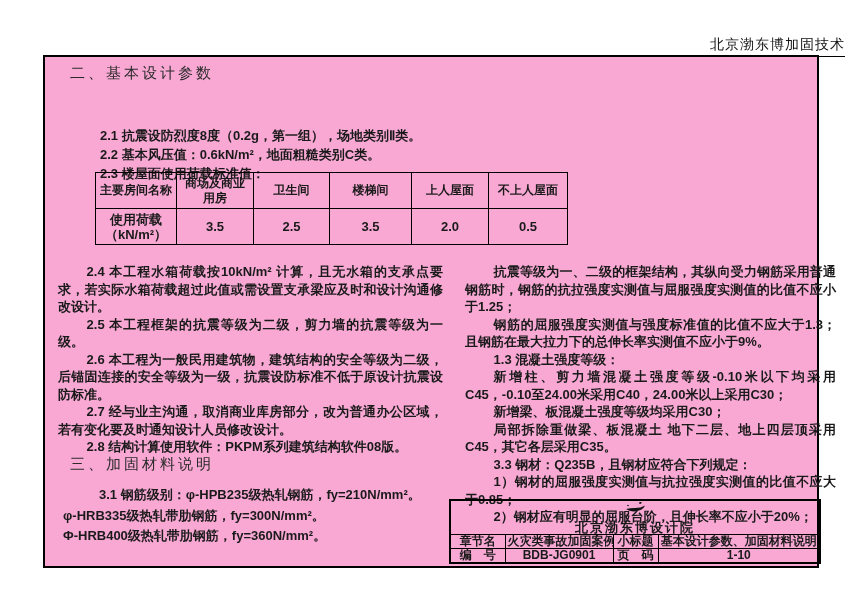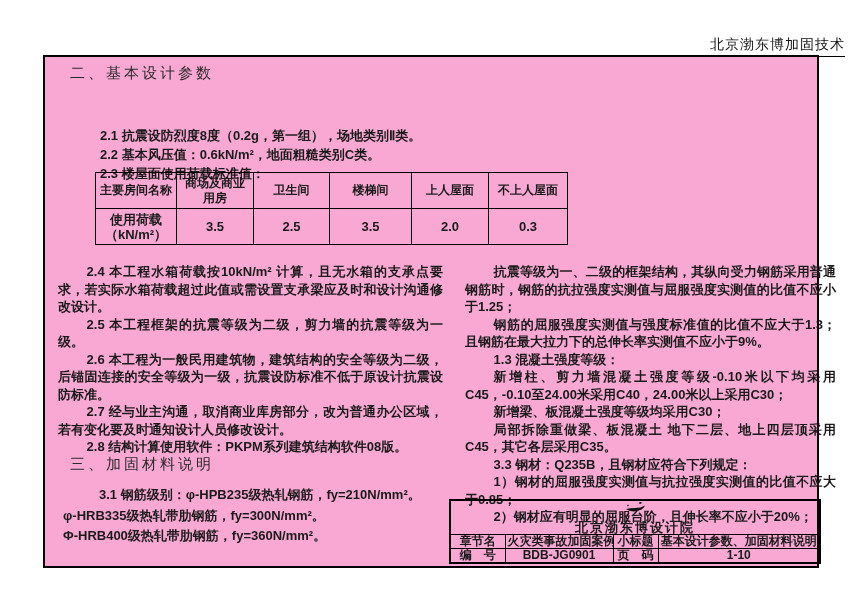--- a/index.html
+++ b/index.html
@@ -164,21 +164,21 @@
         <td>楼梯间</td>
         <td>上人屋面</td>
         <td>不上人屋面</td>
       </tr>
       <tr class="val">
         <td>使用荷载（kN/m²）</td>
         <td>3.5</td>
         <td>2.5</td>
         <td>3.5</td>
         <td>2.0</td>
-        <td>0.3</td>
+        <td>0.5</td>
       </tr>
     </tbody>
       </table>
 
     <div class="col left-col">
       <p>2.4 本工程水箱荷载按10kN/m² 计算，且无水箱的支承点要求，若实际水箱荷载超过此值或需设置支承梁应及时和设计沟通修改设计。</p>
       <p>2.5 本工程框架的抗震等级为二级，剪力墙的抗震等级为一级。</p>
       <p>2.6 本工程为一般民用建筑物，建筑结构的安全等级为二级，后锚固连接的安全等级为一级，抗震设防标准不低于原设计抗震设防标准。</p>
       <p>2.7 经与业主沟通，取消商业库房部分，改为普通办公区域，若有变化要及时通知设计人员修改设计。</p>
       <p>2.8 结构计算使用软件：PKPM系列建筑结构软件08版。</p>

